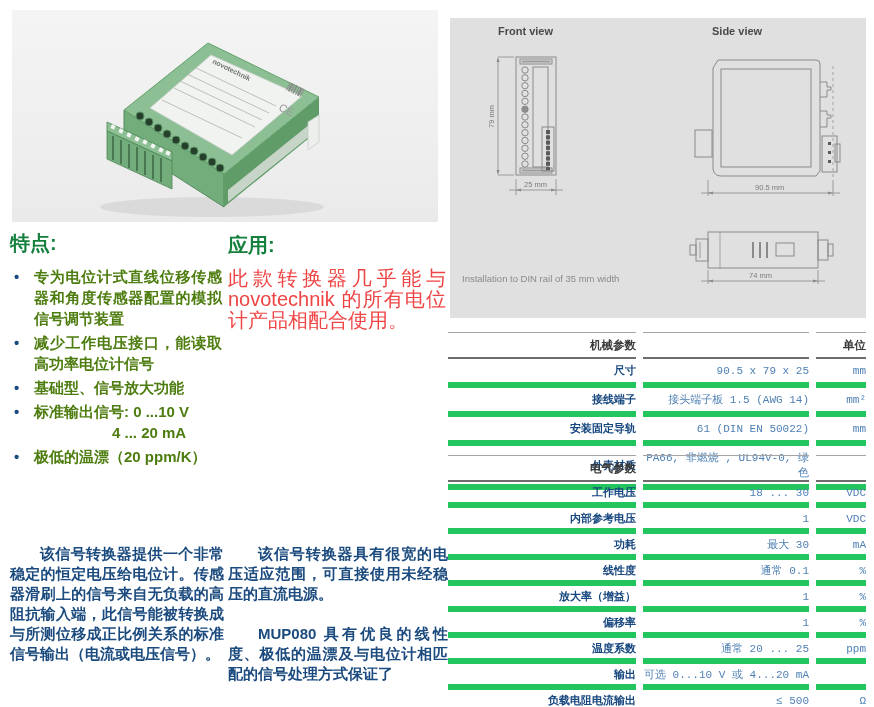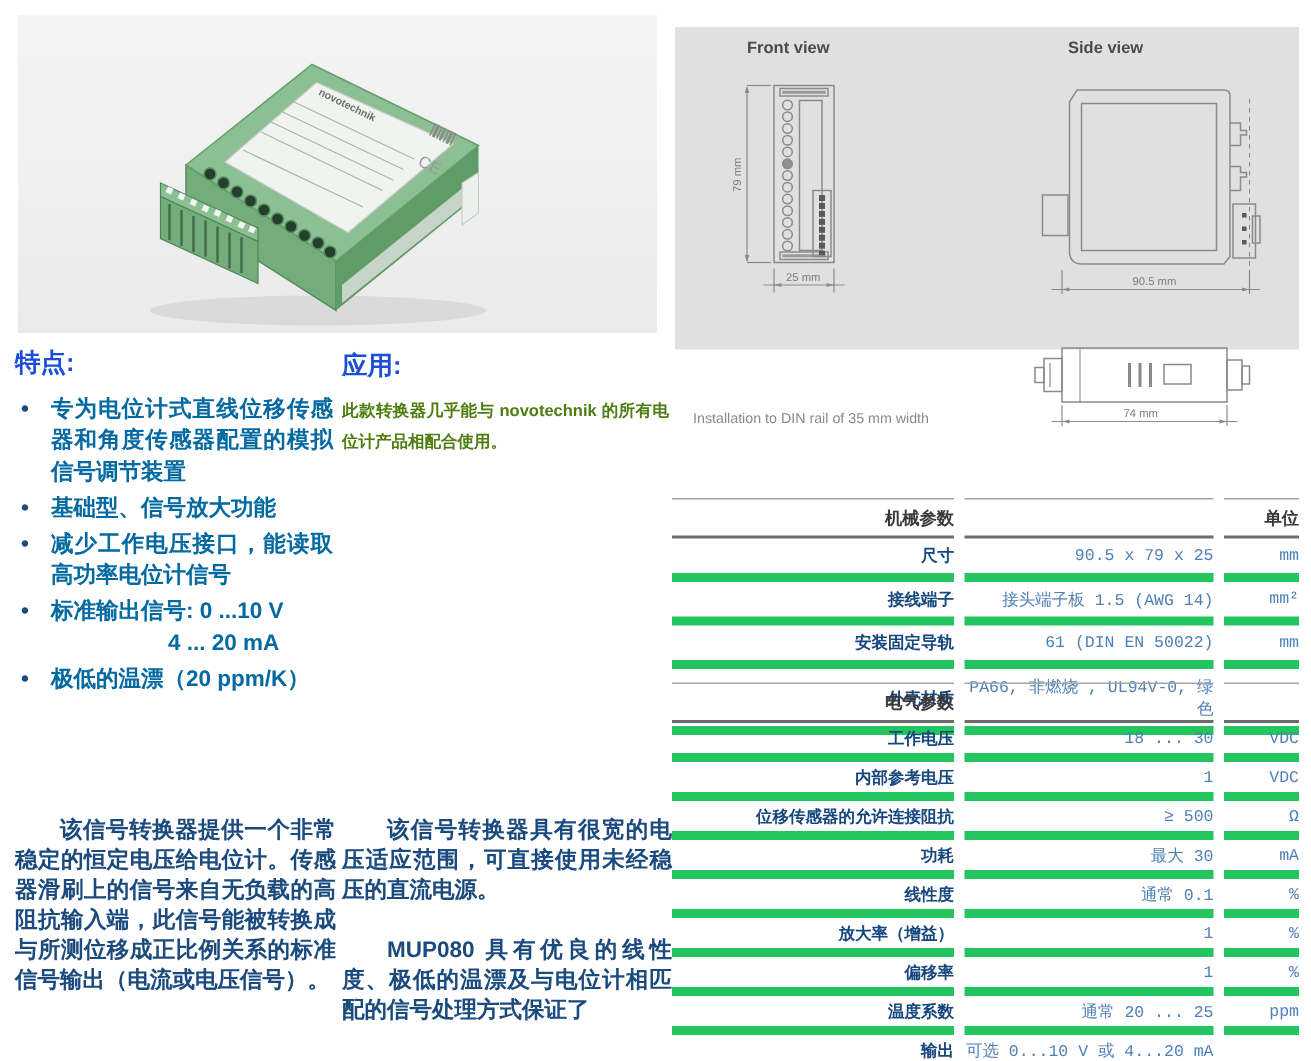--- a/index.html
+++ b/index.html
@@ -4,33 +4,33 @@
 <style>
   html,body{margin:0;padding:0;background:#ffffff;}
   #page{position:relative;width:874px;height:707px;background:#ffffff;overflow:hidden;
         font-family:"Liberation Sans",sans-serif;}
 
   
   .photo-panel{position:absolute;left:12px;top:10px;width:426px;height:212px;
                background:linear-gradient(180deg,#f4f4f4 0%,#efefef 55%,#eaeaea 100%);}
 
   
-  .drawings-panel{position:absolute;left:450px;top:18px;width:416px;height:215px;background:#e0e0e0;}
+  .drawings-panel{position:absolute;left:450px;top:18px;width:416px;height:300px;background:#e0e0e0;}
 
   
   .features{position:absolute;left:10px;top:230px;width:212px;}
-  .sec-heading{font-size:17px;font-weight:bold;color:#1d4ed8;margin:0 0 9px 0;}
+  .sec-heading{font-size:20px;font-weight:bold;color:#15803d;margin:0 0 9px 0;}
   .feature-list{list-style:none;margin:0;padding:0;}
   .feature-list li{position:relative;padding-left:24px;font-size:15px;line-height:21px;
-                   font-weight:bold;color:#0369a1;margin-bottom:3px;text-align:justify;}
+                   font-weight:bold;color:#4d7c0f;margin-bottom:3px;text-align:justify;}
   .feature-list li::before{content:"\2022";position:absolute;left:4px;top:0;color:#1b4a7e;}
   .feature-sub{margin-left:78px;}
 
   .application{position:absolute;left:228px;top:232px;width:218px;}
-  .application .app-text{font-size:11px;line-height:21px;font-weight:700;color:#4d7c0f;
+  .application .app-text{font-size:20px;line-height:21px;font-weight:400;color:#ef4444;
                          margin:0;text-align:justify;}
 
   .intro-col1{position:absolute;left:10px;top:544px;width:214px;}
   .intro-col2{position:absolute;left:228px;top:544px;width:220px;}
   .intro-p{font-size:15px;line-height:20px;font-weight:bold;color:#1b4a7e;margin:0 0 20px 0;
            text-indent:2em;text-align:justify;}
 
   
   .spec-table{position:absolute;left:441px;width:432px;border-collapse:separate;border-spacing:7px 0;
               table-layout:fixed;font-size:11px;color:#4f80b5;}
@@ -226,22 +226,22 @@
       <text x="299" y="260" class="dwg-dim">74 mm</text>
 
       <text x="12" y="264" class="dwg-note">Installation to DIN rail of 35 mm width</text>
     </svg>
   </div>
 
   <div class="features">
     <h3 class="sec-heading">特点:</h3>
     <ul class="feature-list">
       <li>专为电位计式直线位移传感器和角度传感器配置的模拟信号调节装置</li>
+      <li>减少工作电压接口，能读取高功率电位计信号</li>
       <li>基础型、信号放大功能</li>
-      <li>减少工作电压接口，能读取高功率电位计信号</li>
       <li>
         <div>标准输出信号: 0 ...10 V</div>
         <div class="feature-sub">4 ... 20 mA</div>
       </li>
       <li>极低的温漂（20 ppm/K）</li>
     </ul>
   </div>
 
   <div class="application">
     <h3 class="sec-heading">应用:</h3>
@@ -307,25 +307,20 @@
       <td class="lbl">工作电压</td>
       <td>18 ... 30</td>
       <td>VDC</td>
     </tr>
     <tr>
       <td class="lbl">内部参考电压</td>
       <td>1</td>
       <td>VDC</td>
     </tr>
     <tr>
-      <td class="lbl">位移传感器的允许连接阻抗</td>
-      <td>≥ 500</td>
-      <td>Ω</td>
-    </tr>
-    <tr>
       <td class="lbl">功耗</td>
       <td>最大 30</td>
       <td>mA</td>
     </tr>
     <tr>
       <td class="lbl">线性度</td>
       <td>通常 0.1</td>
       <td>%</td>
     </tr>
     <tr>

